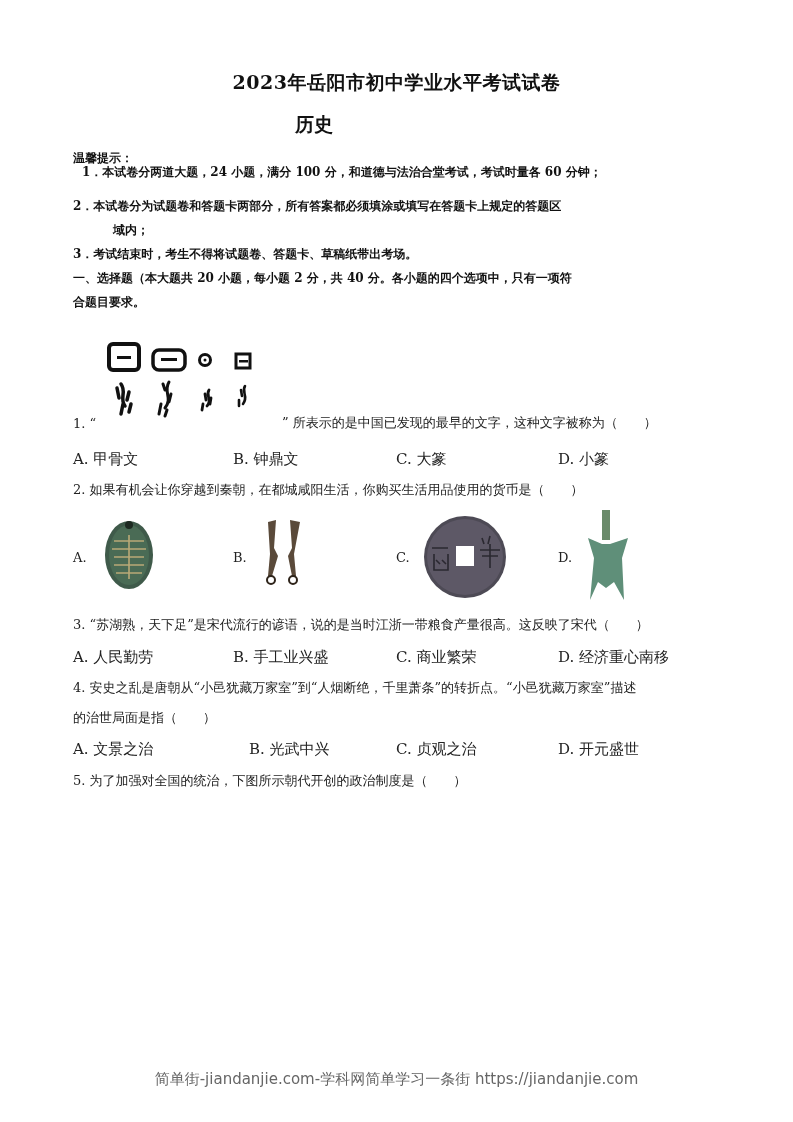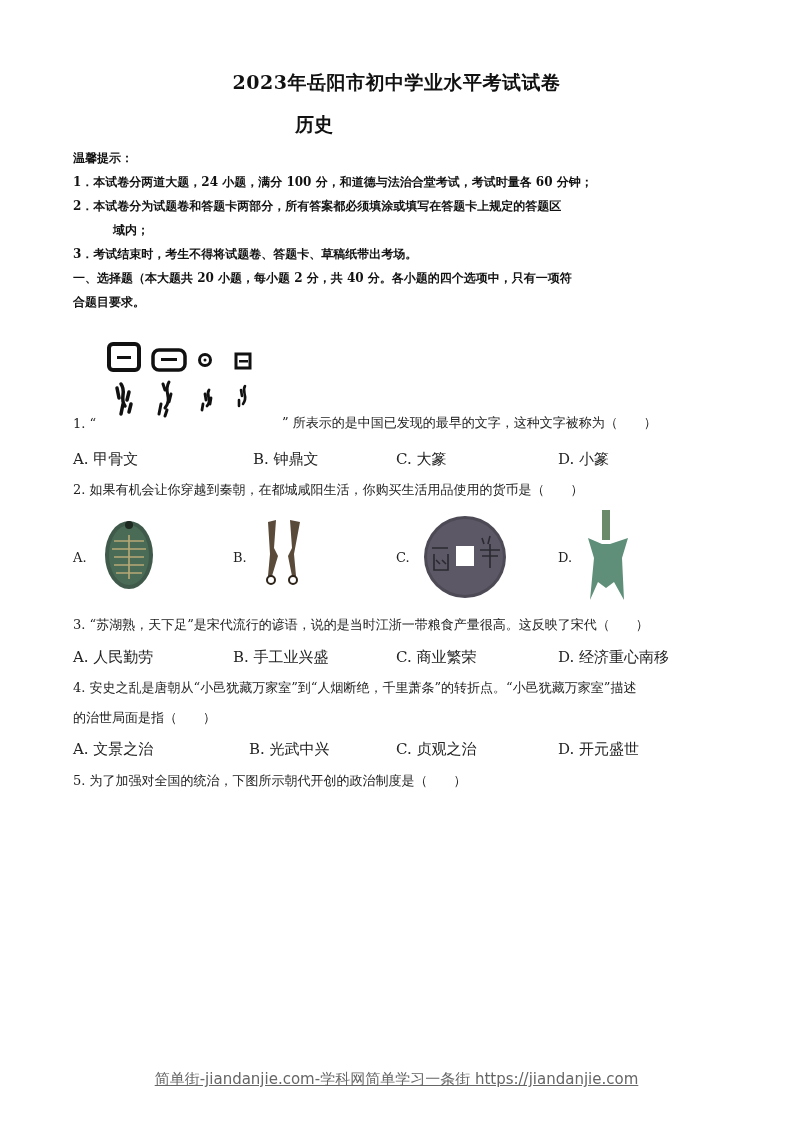--- a/index.html
+++ b/index.html
@@ -12,30 +12,30 @@
     .notice-line { position: absolute; left: 73px; font-size: 12px; font-weight: bold; white-space: nowrap; }
 
     .q { position: absolute; left: 73px; font-size: 13px; white-space: nowrap; color: #222; }
     .opt { position: absolute; font-size: 15px; white-space: nowrap; color: #222; }
 
     .oracle { position: absolute; left: 105px; top: 340px; width: 160px; height: 80px; }
 
     .coin-label { position: absolute; font-size: 13px; color: #222; }
     .coin-img { position: absolute; }
 
-    .footer { position: absolute; left: 0; width: 793px; top: 1070px; text-align: center; font-family: "DejaVu Sans", "Liberation Sans", sans-serif; font-size: 15px; color: #666; text-decoration: underline; }
+    .footer { position: absolute; left: 0; width: 793px; top: 1070px; text-align: center; font-family: "DejaVu Sans", "Liberation Sans", sans-serif; font-size: 15px; color: #666; }
   </style>
 </head>
 <body>
 
 <div class="abs title">2023年岳阳市初中学业水平考试试卷</div>
 <div class="abs subject">历史</div>
 
 <div class="notice-line" style="top:150px;">温馨提示：</div>
-<div class="notice-line" style="top:174px;">1．本试卷分两道大题，24 小题，满分 100 分，和道德与法治合堂考试，考试时量各 60 分钟；</div>
+<div class="notice-line" style="top:164px;margin-left:9px;">1．本试卷分两道大题，24 小题，满分 100 分，和道德与法治合堂考试，考试时量各 60 分钟；</div>
 <div class="notice-line" style="top:198px;">2．本试卷分为试题卷和答题卡两部分，所有答案都必须填涂或填写在答题卡上规定的答题区</div>
 <div class="notice-line" style="top:222px;margin-left:40px;">域内；</div>
 <div class="notice-line" style="top:246px;">3．考试结束时，考生不得将试题卷、答题卡、草稿纸带出考场。</div>
 
 <div class="notice-line" style="top:270px;">一、选择题（本大题共 20 小题，每小题 2 分，共 40 分。各小题的四个选项中，只有一项符</div>
 <div class="notice-line" style="top:294px;">合题目要求。</div>
 
 <svg class="oracle" viewBox="0 0 160 80" width="160" height="80">
 
   <rect x="4" y="4" width="30" height="26" rx="4" fill="none" stroke="#111" stroke-width="4"></rect>
@@ -50,21 +50,21 @@
   <path d="M12 48 L14 58 M16 44 C22 52, 14 58, 20 66 M24 52 L22 60 M18 64 L16 74 M26 64 L24 72" stroke="#111" stroke-width="3.5" fill="none" stroke-linecap="round"></path>
   <path d="M58 44 L60 50 M64 42 C58 52, 68 58, 60 68 M66 54 L64 62 M56 64 L54 74 M62 70 L60 76" stroke="#111" stroke-width="3" fill="none" stroke-linecap="round"></path>
   <path d="M100 54 L101 60 M104 50 C100 56, 108 60, 102 66 M106 58 L105 64 M98 64 L97 70" stroke="#111" stroke-width="2.8" fill="none" stroke-linecap="round"></path>
   <path d="M136 50 L137 56 M140 46 C136 52, 144 56, 138 64 M134 60 L134 66" stroke="#111" stroke-width="2.6" fill="none" stroke-linecap="round"></path>
 </svg>
 
 <div class="q" style="top:416px;">1. “</div>
 <div class="q" style="top:414px; left:282px;">” 所表示的是中国已发现的最早的文字，这种文字被称为（　　）</div>
 
 <div class="opt" style="top:450px; left:73px;">A. 甲骨文</div>
-<div class="opt" style="top:450px; left:233px;margin-left:20px;">B. 钟鼎文</div>
+<div class="opt" style="top:450px; left:233px;">B. 钟鼎文</div>
 <div class="opt" style="top:450px; left:396px;">C. 大篆</div>
 <div class="opt" style="top:450px; left:558px;">D. 小篆</div>
 
 <div class="q" style="top:481px;">2. 如果有机会让你穿越到秦朝，在都城咸阳生活，你购买生活用品使用的货币是（　　）</div>
 
 <div class="coin-label" style="top:550px; left:73px;">A.</div>
 <svg class="coin-img" style="left:102px; top:515px;" width="54" height="76" viewBox="0 0 54 76">
   <ellipse cx="27" cy="40" rx="24" ry="34" fill="#3f5a4a"></ellipse>
   <ellipse cx="27" cy="40" rx="20" ry="30" fill="#4a6b55"></ellipse>
   <circle cx="27" cy="10" r="4" fill="#1e2a22"></circle>

